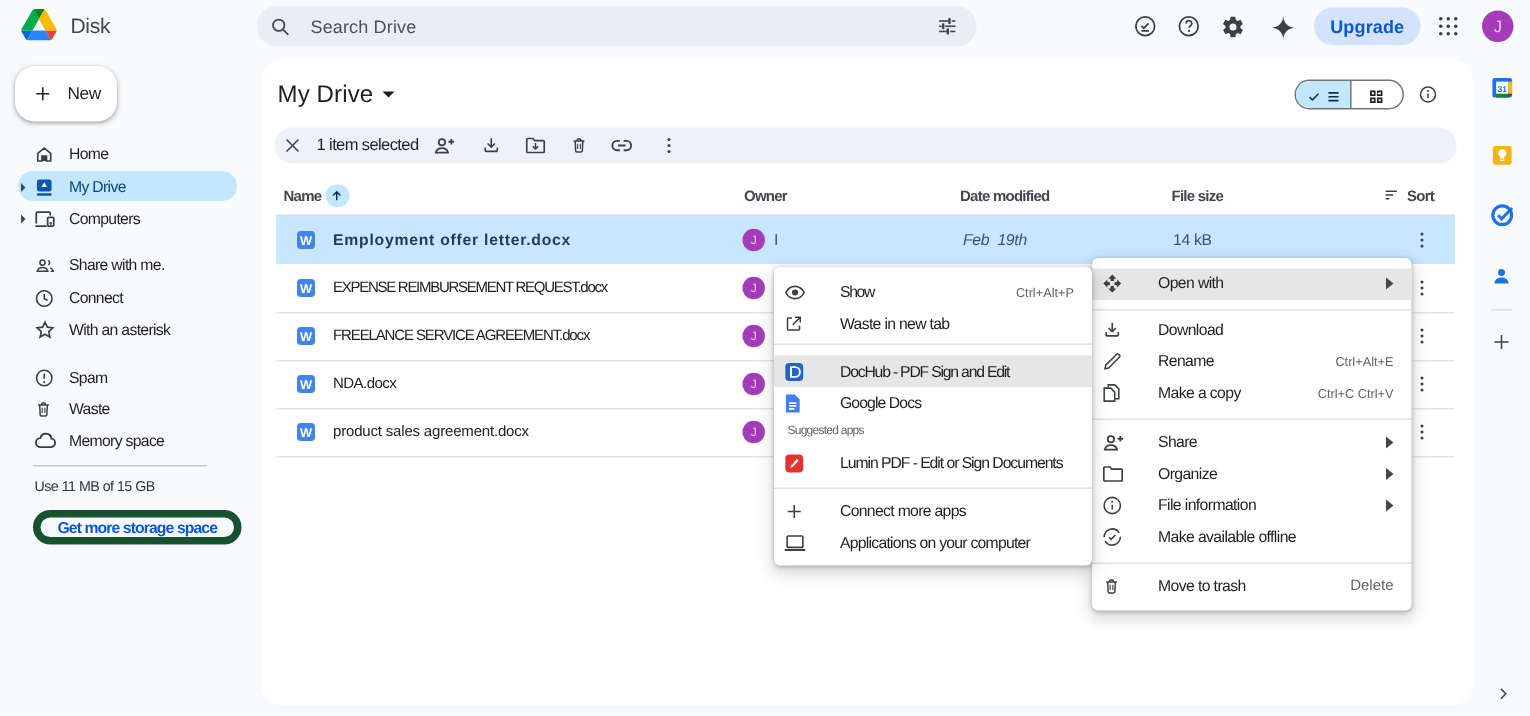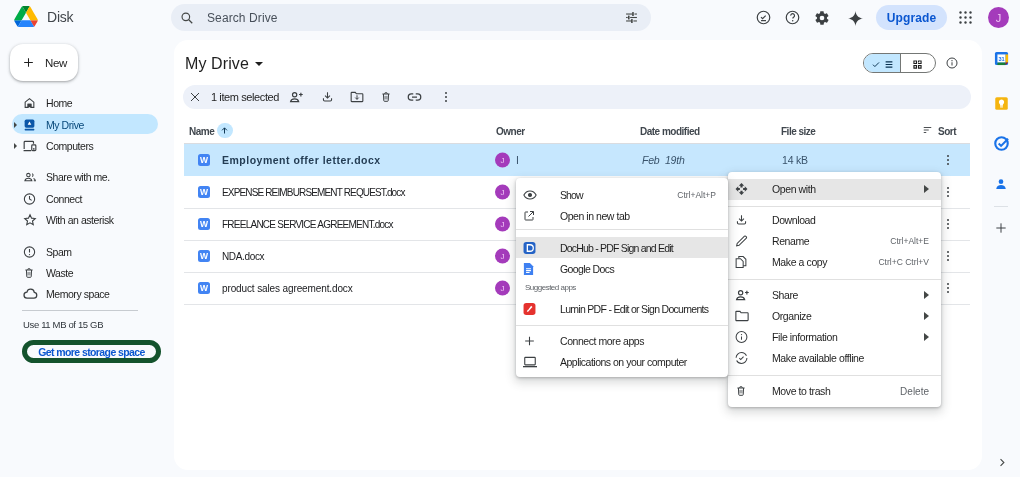--- a/index.html
+++ b/index.html
@@ -388,21 +388,21 @@
           <circle cx="12" cy="9" r="2.6" fill="#3C4043"></circle>
         </svg>
       <span class="mlbl" style="letter-spacing:-.9px;">Show</span>
         <span class="msc">Ctrl+Alt+P</span>
     </div>
     <div class="mi" style="top:27px;">
       <svg class="mico" width="12" height="12" viewBox="0 0 24 24" fill="none" stroke="#3C4043" stroke-width="2">
           <path d="M10 4H5a1 1 0 00-1 1v14a1 1 0 001 1h14a1 1 0 001-1v-5"></path>
           <path d="M14 3h7v7M20.5 3.5L11 13"></path>
         </svg>
-      <span class="mlbl">Open in new tab</span>
+      <span class="mlbl">Waste in new tab</span>
     </div>
     <div class="mdiv" style="top:51px;"></div>
     <div class="mi hl" style="top:59px;">
       <svg class="mico" width="13" height="13" viewBox="0 0 24 24">
           <rect x="1" y="1" width="22" height="22" rx="5" fill="#2463C6"></rect>
           <path d="M8 6h5a6 6 0 010 12H8z" fill="none" stroke="#fff" stroke-width="2.4"></path>
         </svg>
       <span class="mlbl" style="letter-spacing:-.8px;">DocHub - PDF Sign and Edit</span>
     </div>
     <div class="mi" style="top:80px;">

